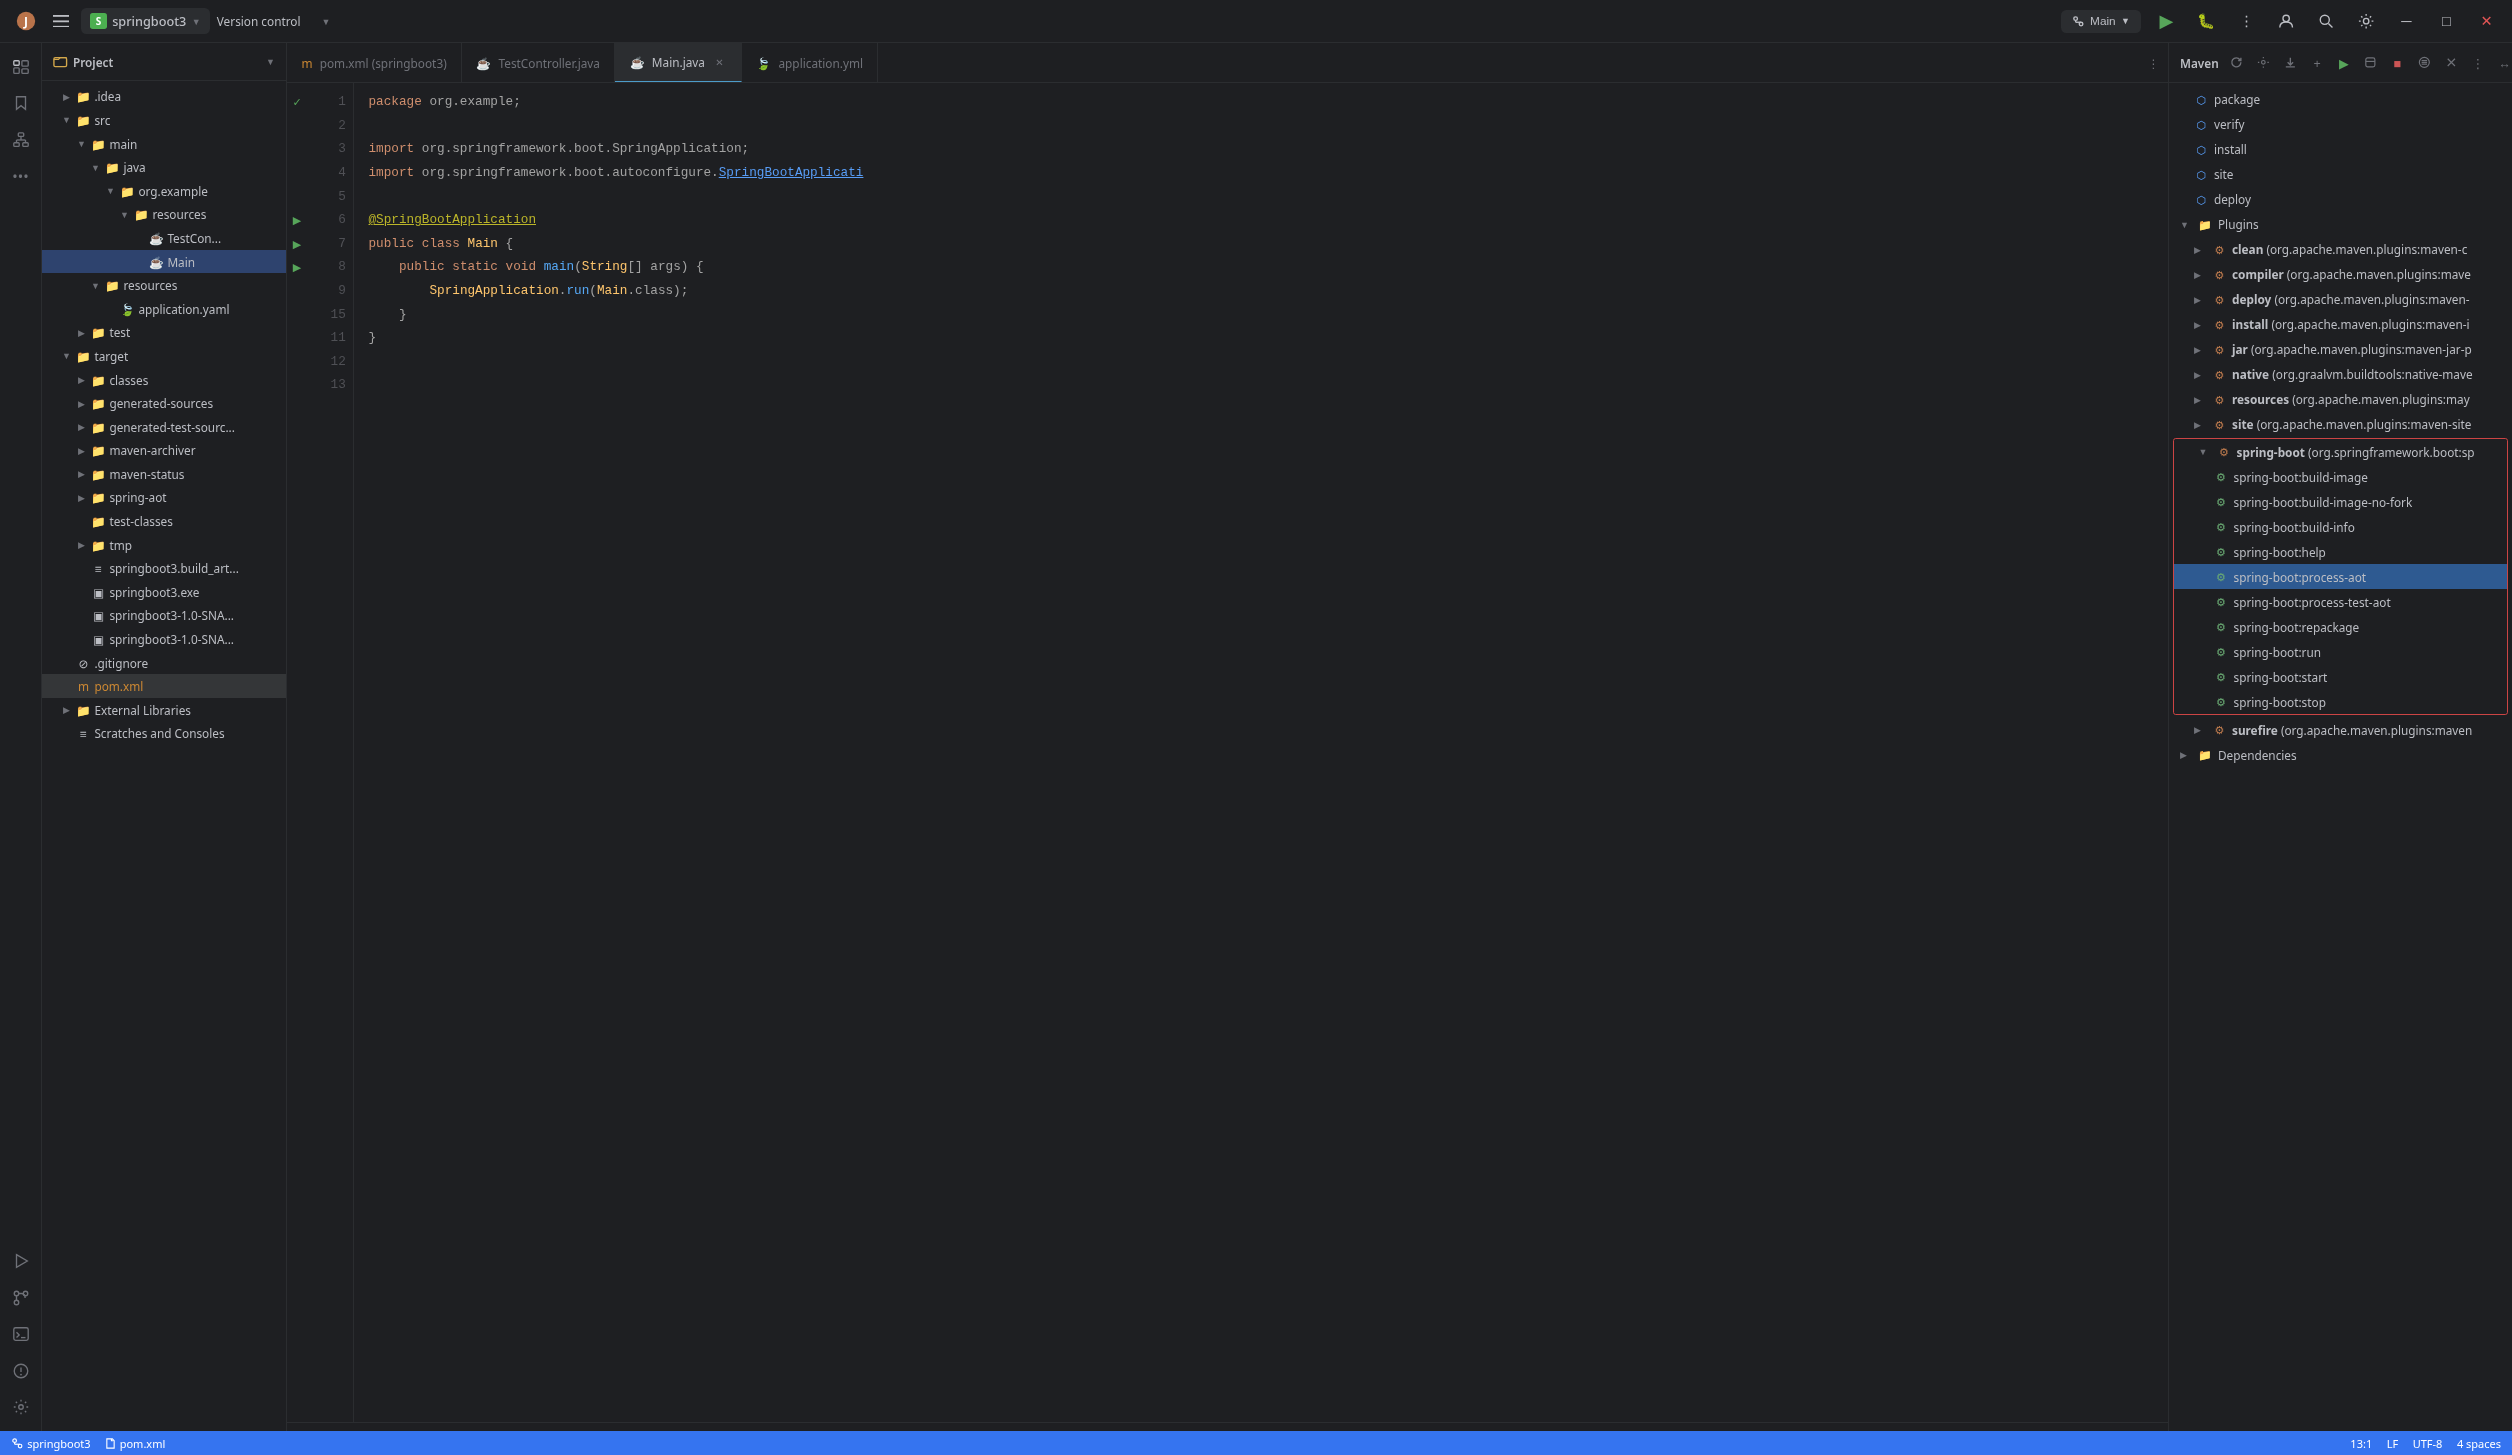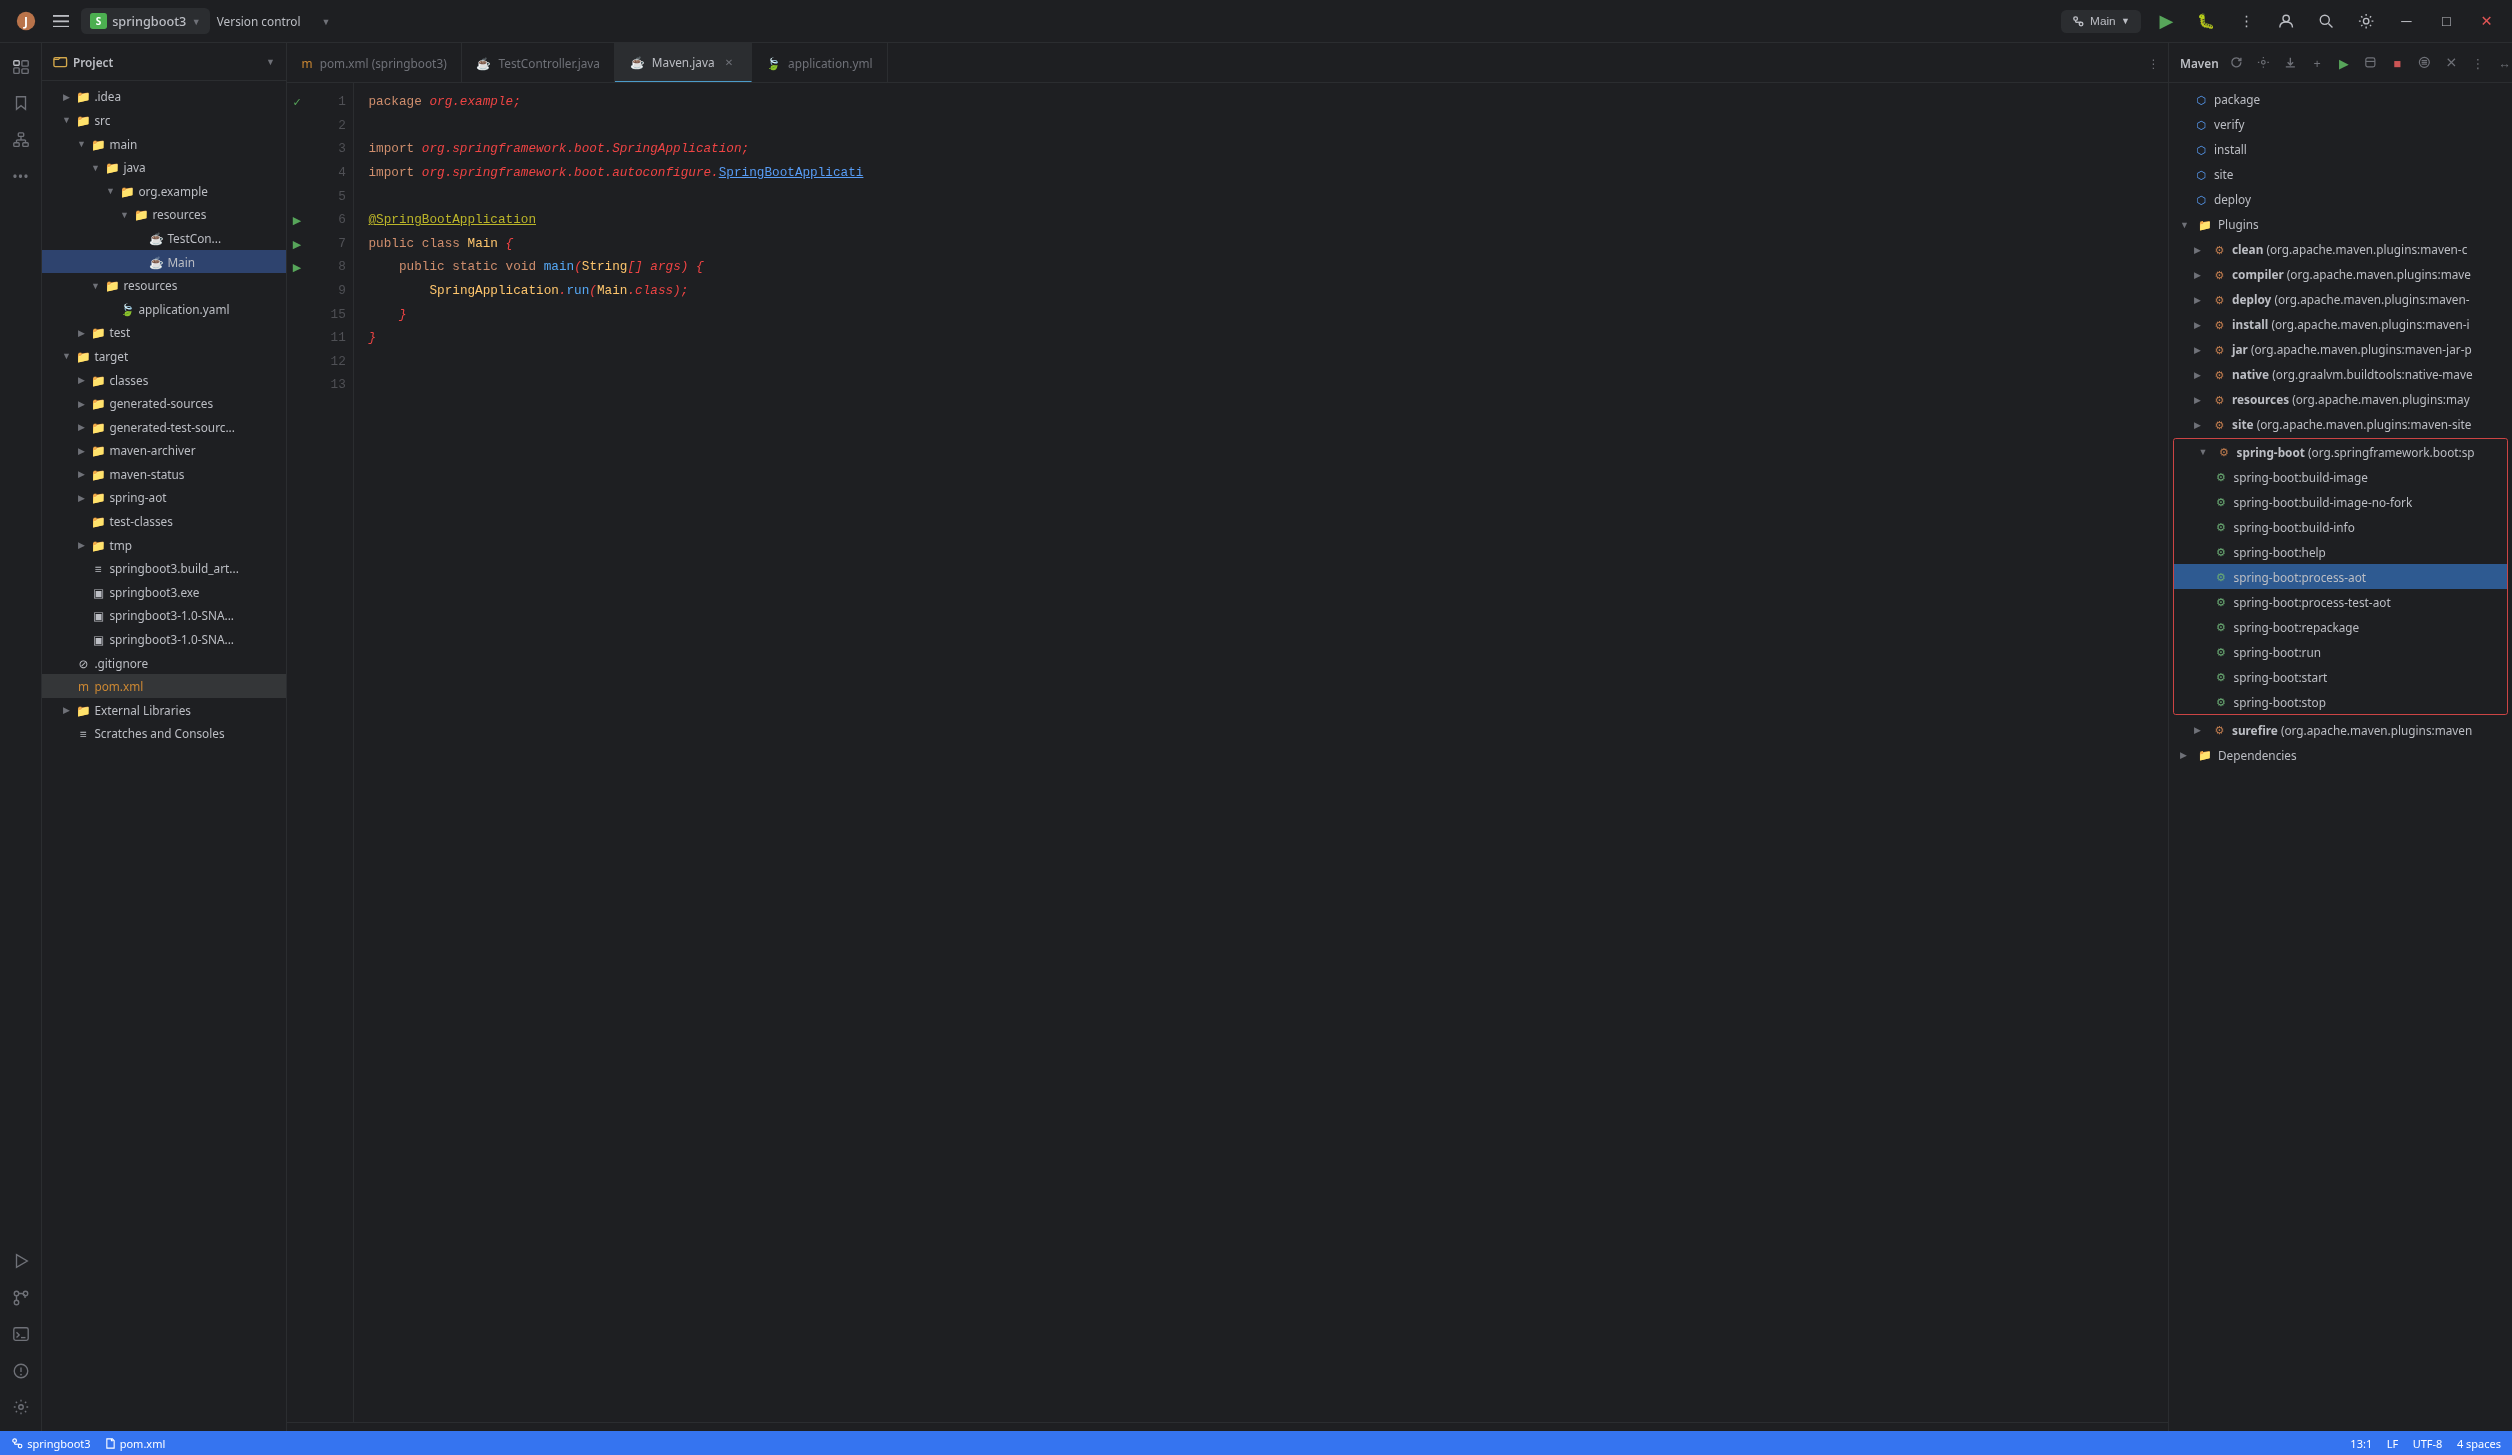--- a/index.html
+++ b/index.html
@@ -314,21 +314,21 @@
     .code-line {
       display: flex;
       align-items: center;
       height: 23.6px;
       white-space: pre;
     }
     .kw { color: #cf8e6d; }
     .fn { color: #56a8f5; }
     .cls { color: #ffc66d; }
     .ann { color: #bbb529; text-decoration: underline; }
-    .pkg { color: #ef4444; font-style: italic; }
+    .pkg { color: #a3a3a3; }
     .link { color: #589df6; text-decoration: underline; }
     .gutter-col {
       width: 20px;
       background: #1e1f22;
       flex-shrink: 0;
       padding: 7.2px 0;
       font-size: 12.7px;
       line-height: 23.6px;
     }
     .gutter-line {
@@ -751,21 +751,21 @@
       <div class="tab">
         <span class="tab-icon tab-xml">m</span>
         <span>pom.xml (springboot3)</span>
       </div>
       <div class="tab">
         <span class="tab-icon tab-java">☕</span>
         <span>TestController.java</span>
       </div>
       <div class="tab active">
         <span class="tab-icon tab-main-java">☕</span>
-        <span>Maven.java</span>
+        <span>Main.java</span>
         <span class="tab-close">✕</span>
       </div>
       <div class="tab">
         <span class="tab-icon tab-yaml">🍃</span>
         <span>application.yml</span>
       </div>
       <div class="tab-more">⋮</div>
     </div>
 
     <div class="code-editor">

